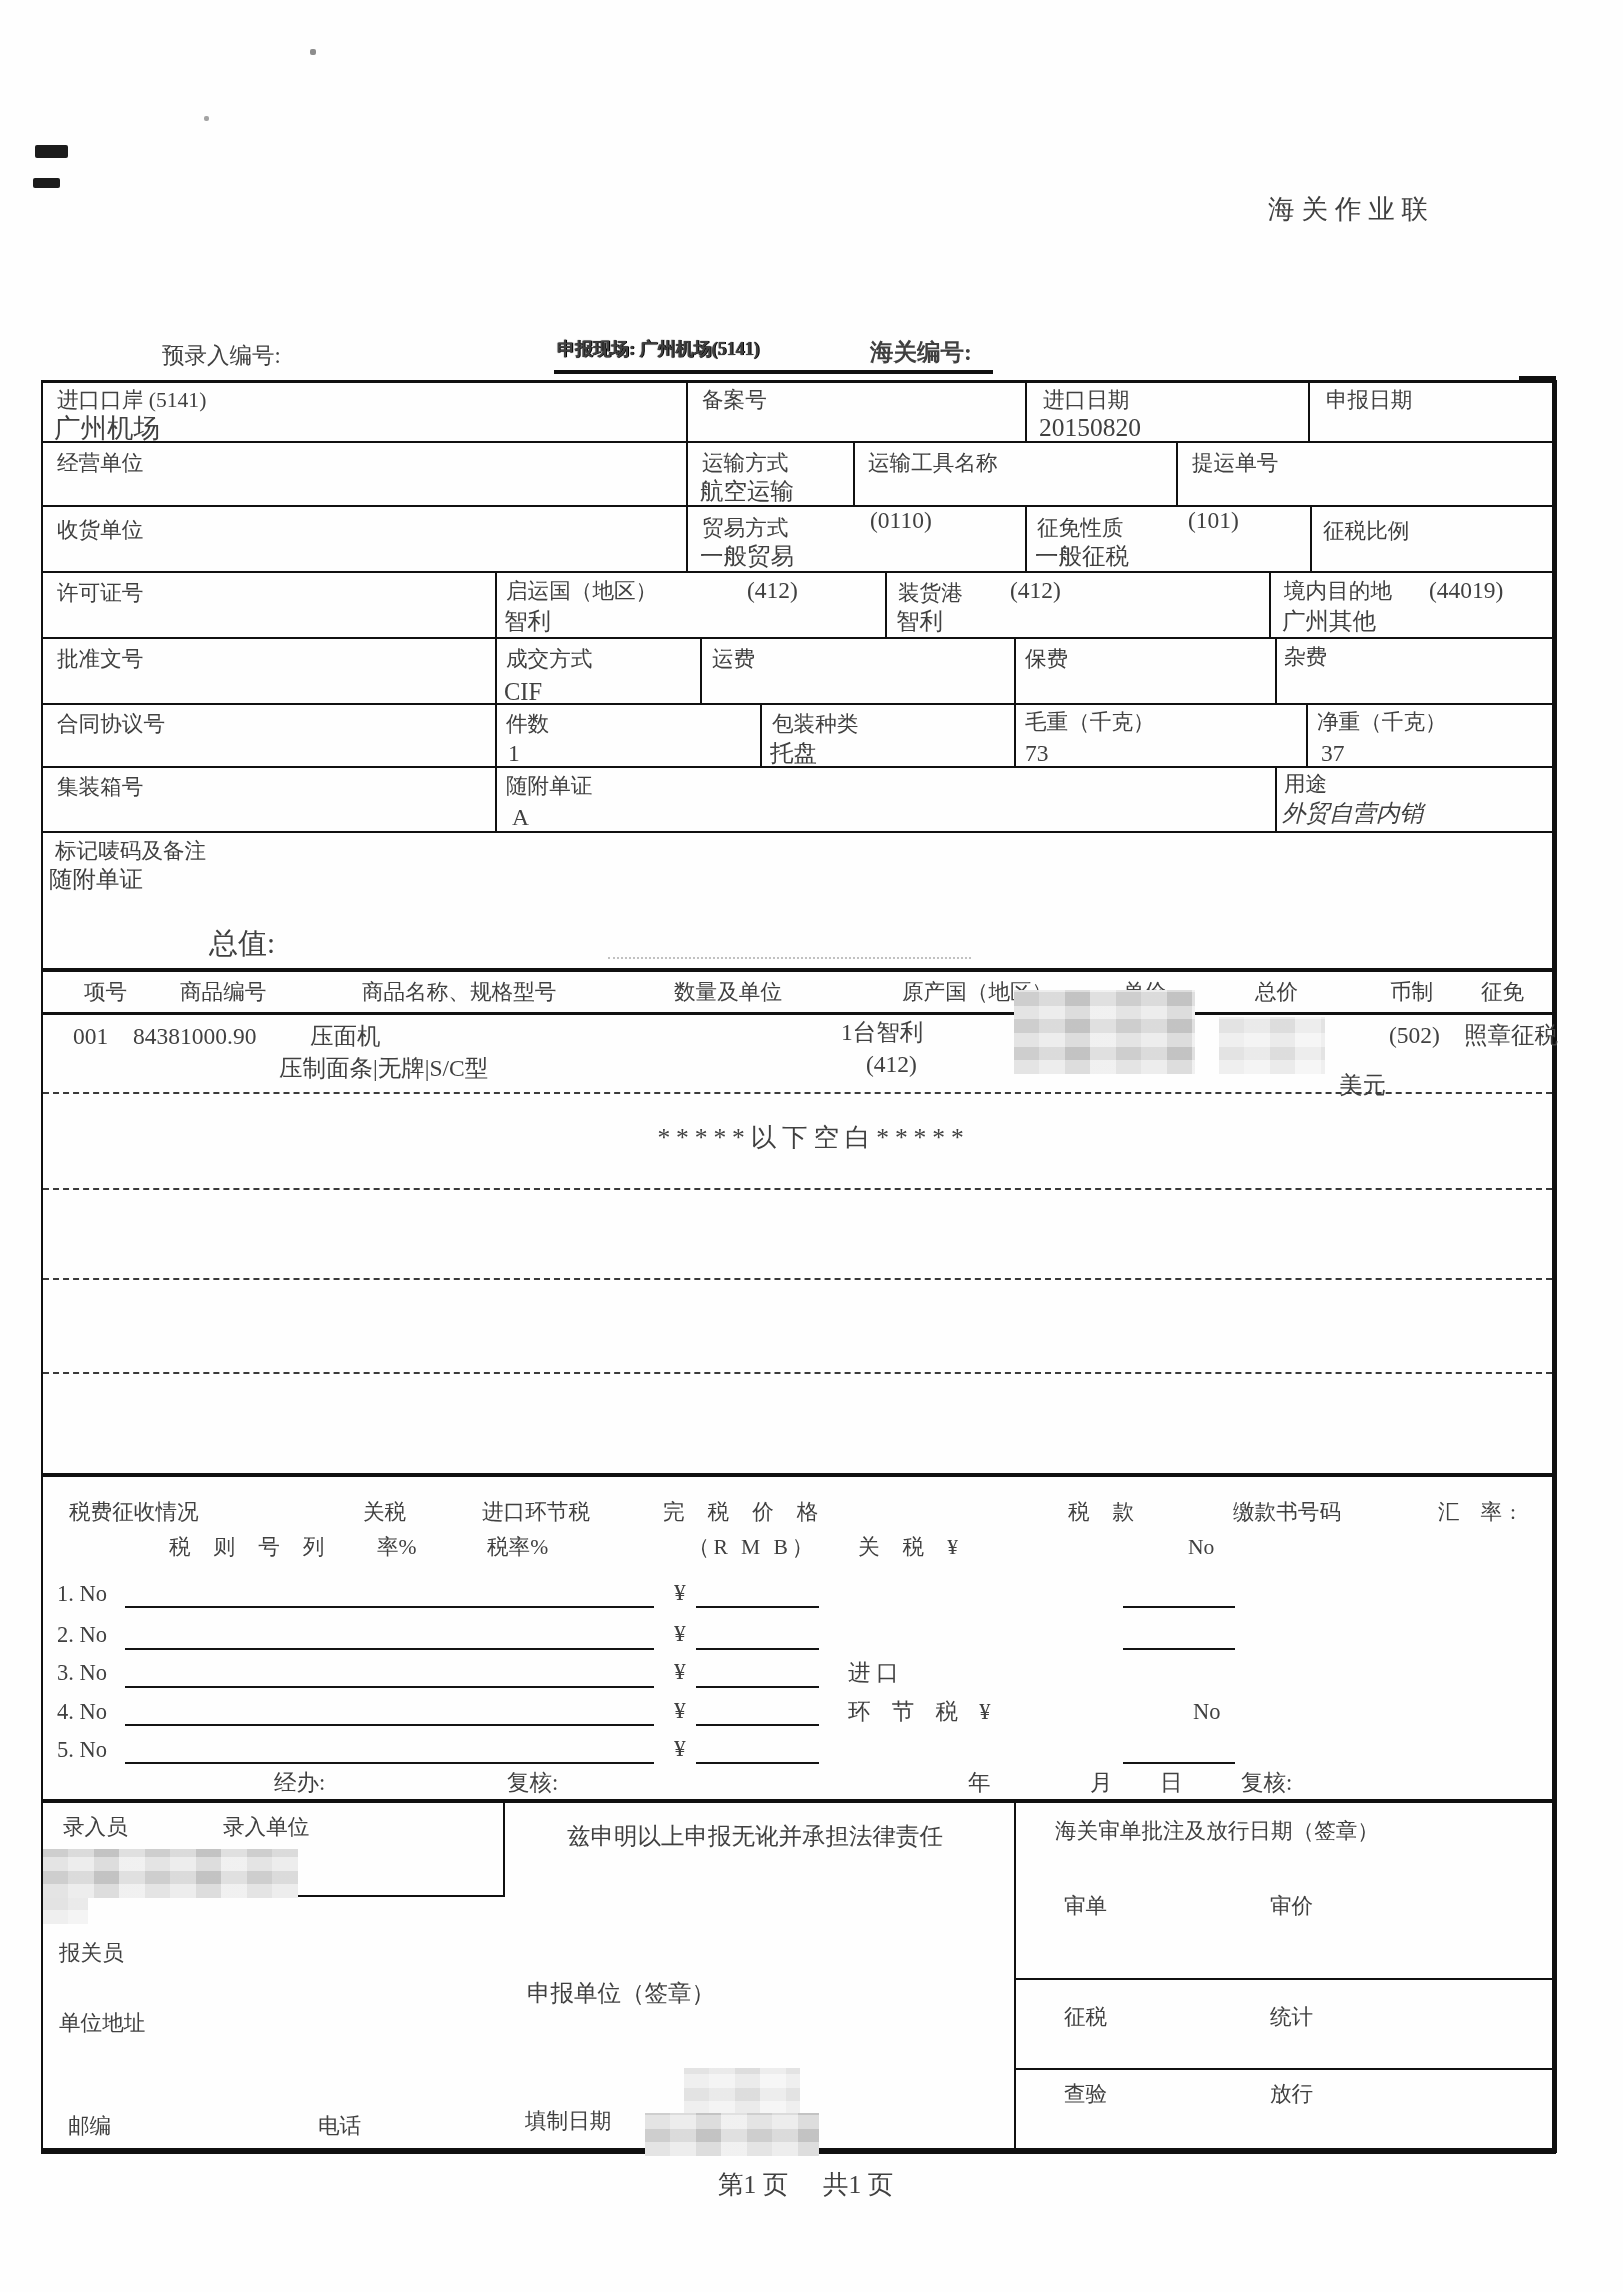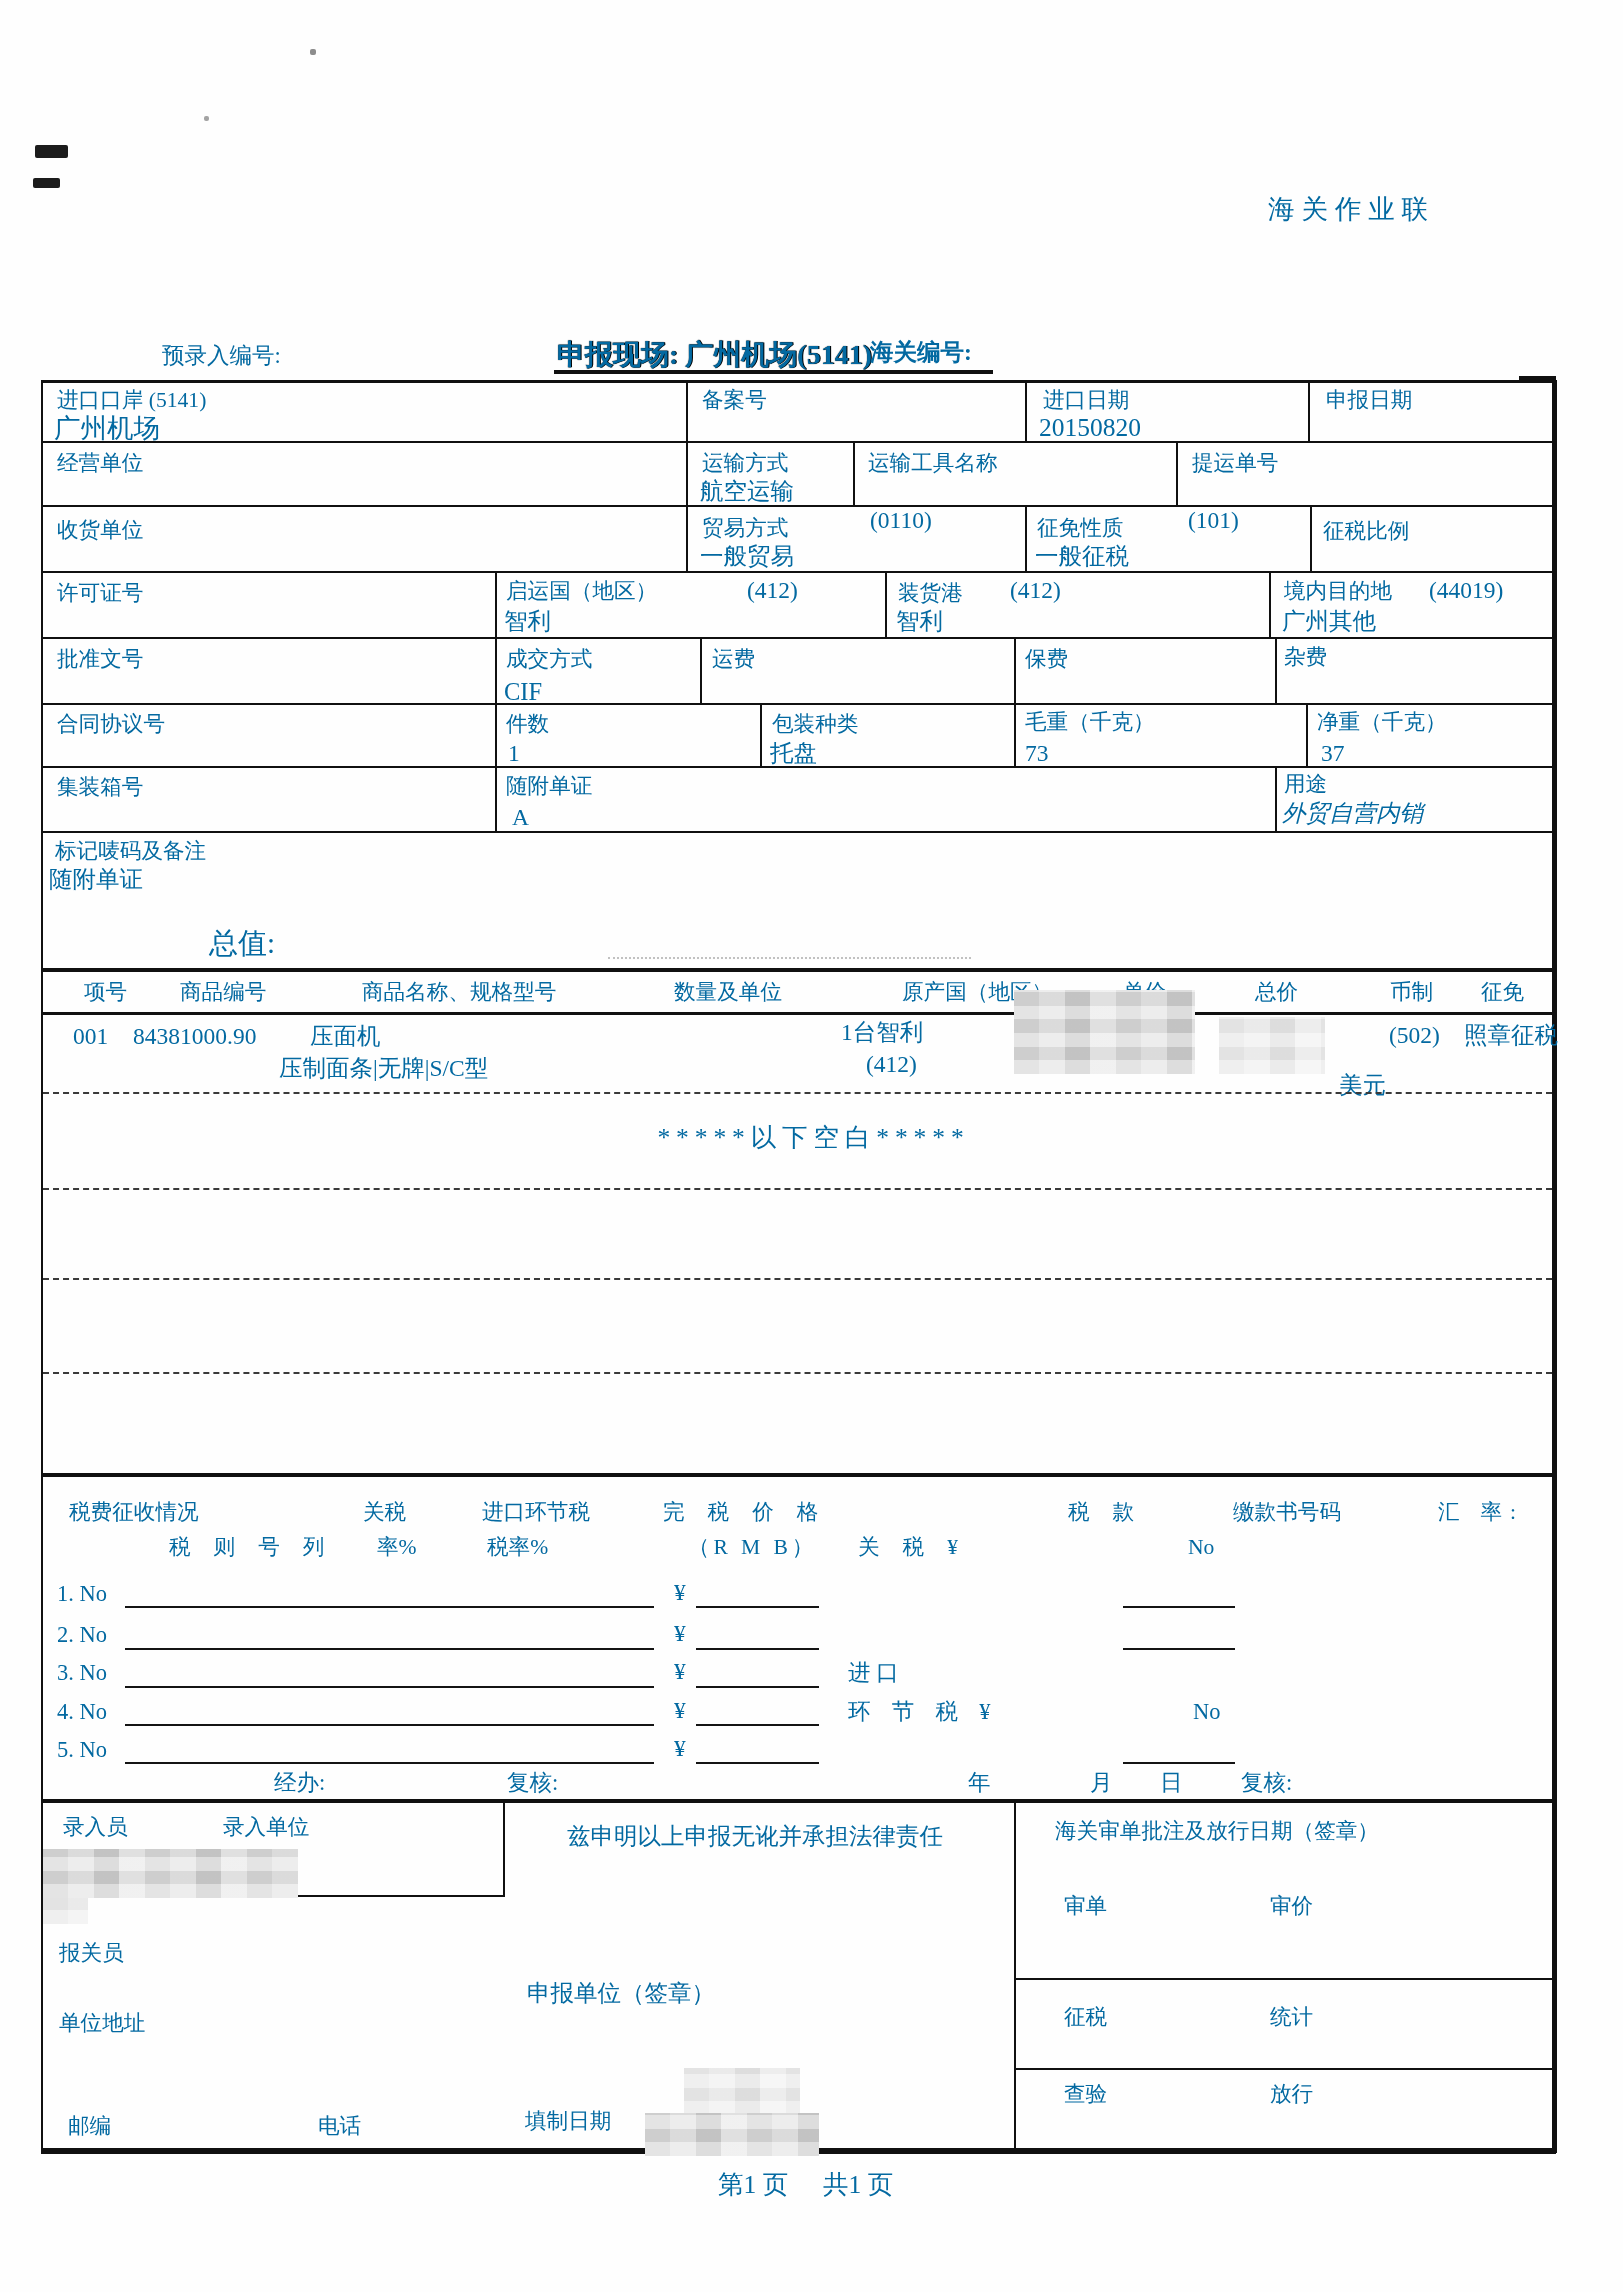--- a/index.html
+++ b/index.html
@@ -1,17 +1,17 @@
 <!DOCTYPE html>
 <html><head>
 <meta charset="utf-8">
 <style>
   html,body{margin:0;padding:0;background:#ffffff;}
   #page{position:relative;width:1623px;height:2293px;background:#fefefe;overflow:hidden;
-        font-family:"Liberation Serif","DejaVu Serif",serif;color:#0369a1;}
+        font-family:"Liberation Serif","DejaVu Serif",serif;color:#404040;}
   .t{position:absolute;white-space:nowrap;font-size:21.6px;line-height:1.15;}
   .b{font-weight:700;}
   .hl{position:absolute;background:#101010;}
   .vl{position:absolute;background:#101010;}
   .dash{position:absolute;height:0;border-top:2px dashed #3a3a3a;}
   .ul{position:absolute;height:0;border-bottom:2px solid #141414;}
   .dots{position:absolute;height:0;border-bottom:2px dotted #9a9a9a;opacity:.6;}
   .blur{position:absolute;
      background-image:
        repeating-linear-gradient(0deg, rgba(255,255,255,.35) 0 13.7px, rgba(0,0,0,.04) 13.7px 27.4px),
@@ -27,21 +27,21 @@
 
 <div id="page">
 
   <div class="noise" style="left:35px;top:145px;width:33px;height:12.7px;"></div>
   <div class="noise" style="left:33px;top:178px;width:26.5px;height:9.8px;"></div>
   <div class="noise" style="left:310px;top:49px;width:5.9px;height:5.9px;opacity:.5;"></div>
   <div class="noise" style="left:204px;top:116px;width:4.9px;height:4.9px;opacity:.4;"></div>
 
   <div class="t" style="left:1268px;top:194px;font-size:26.5px;letter-spacing:6.9px;">海关作业联</div>
   <div class="t" style="left:162px;top:343px;font-size:22.5px;">预录入编号:</div>
-  <div class="t b shadowed" style="left:557px;top:339px;font-size:28px;">申报现场: 广州机场(5141)</div>
+  <div class="t b shadowed" style="left:557px;top:339px;font-size:18px;">申报现场: 广州机场(5141)</div>
   <div class="t b" style="left:870px;top:339px;font-size:23.5px;">海关编号:</div>
   <div class="hl" style="left:554px;top:370px;width:439px;height:3.9px;"></div>
 
   <div class="hl" style="left:41px;top:380px;width:1515px;height:2.9px;"></div>
   <div class="vl" style="left:41px;top:380px;width:2px;height:1773px;"></div>
   <div class="vl" style="left:1552px;top:380px;width:4.9px;height:1773px;"></div>
   <div class="hl" style="left:1519px;top:376px;width:37px;height:4.9px;"></div>
 
   <div class="hl" style="left:41px;top:441px;width:1515px;height:2px;"></div>
   <div class="hl" style="left:41px;top:505px;width:1515px;height:2px;"></div>

